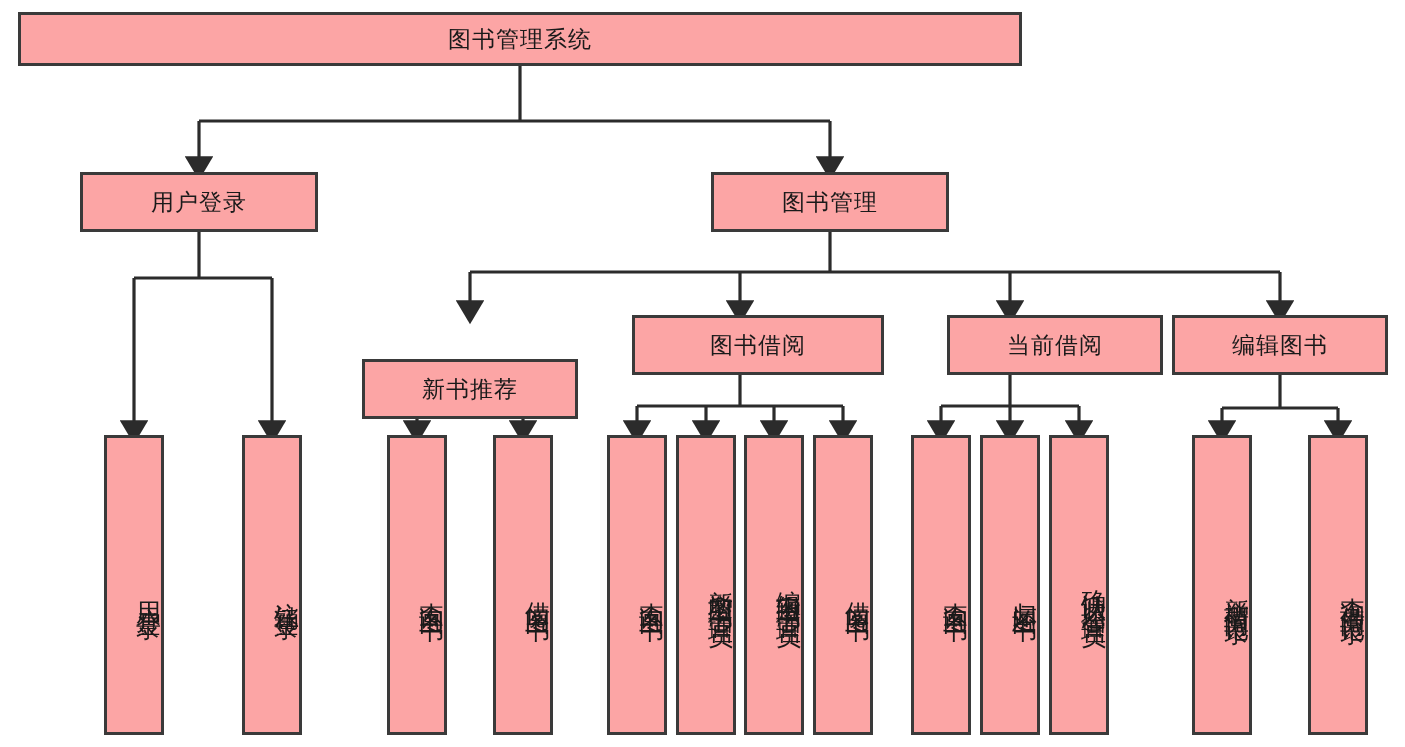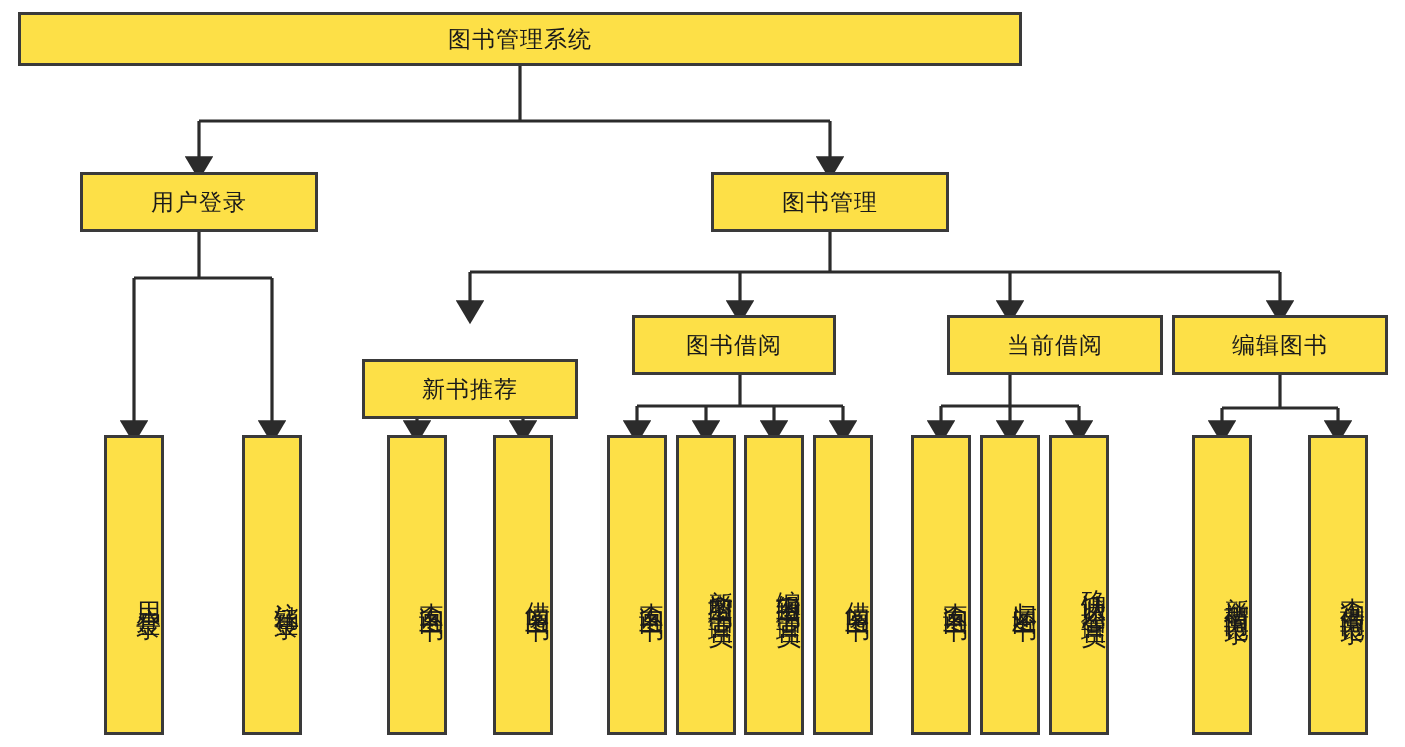--- a/index.html
+++ b/index.html
@@ -14,21 +14,21 @@
     position: relative;
     width: 1405px;
     height: 747px;
     background: #ffffff;
     overflow: hidden;
   }
   .node {
     position: absolute;
     box-sizing: border-box;
     border: 3px solid #3a3a3a;
-    background: #fde047;
+    background: #fca5a5;
     display: flex;
     align-items: center;
     justify-content: center;
     color: #1a1a1a;
   }
   .node.horiz {
     font-size: 23px;
     letter-spacing: 1px;
   }
   .node.vert {
@@ -128,21 +128,21 @@
   <div class="node horiz" style="left:80px; top:172px; width:238px; height:60px;">
     <span class="lbl">用户登录</span>
   </div>
   <div class="node horiz" style="left:711px; top:172px; width:238px; height:60px;">
     <span class="lbl">图书管理</span>
   </div>
 
   <div class="node horiz" style="left:362px; top:315px; width:216px; height:60px;margin-top:44px;">
     <span class="lbl">新书推荐</span>
   </div>
-  <div class="node horiz" style="left:632px; top:315px; width:204px; height:60px;">
+  <div class="node horiz" style="left:632px; top:315px; width:252px; height:60px;">
     <span class="lbl">图书借阅</span>
   </div>
   <div class="node horiz" style="left:947px; top:315px; width:216px; height:60px;">
     <span class="lbl">当前借阅</span>
   </div>
   <div class="node horiz" style="left:1172px; top:315px; width:216px; height:60px;">
     <span class="lbl">编辑图书</span>
   </div>
 
   <div class="node vert" style="left:104px; top:435px; width:60px; height:300px;">

